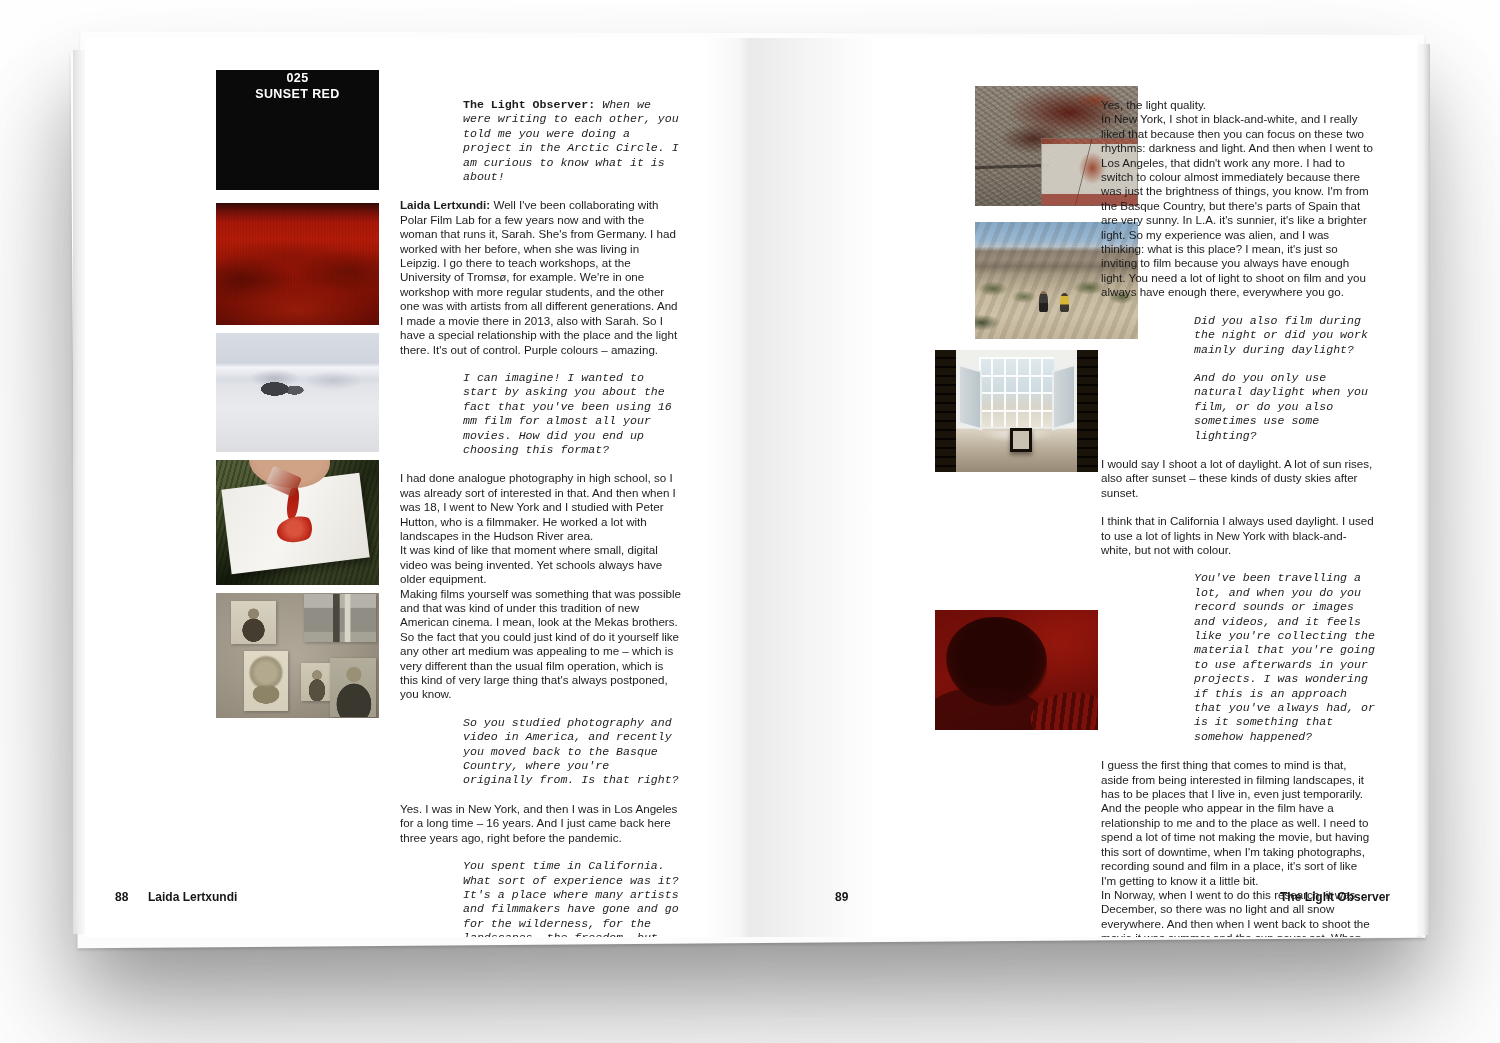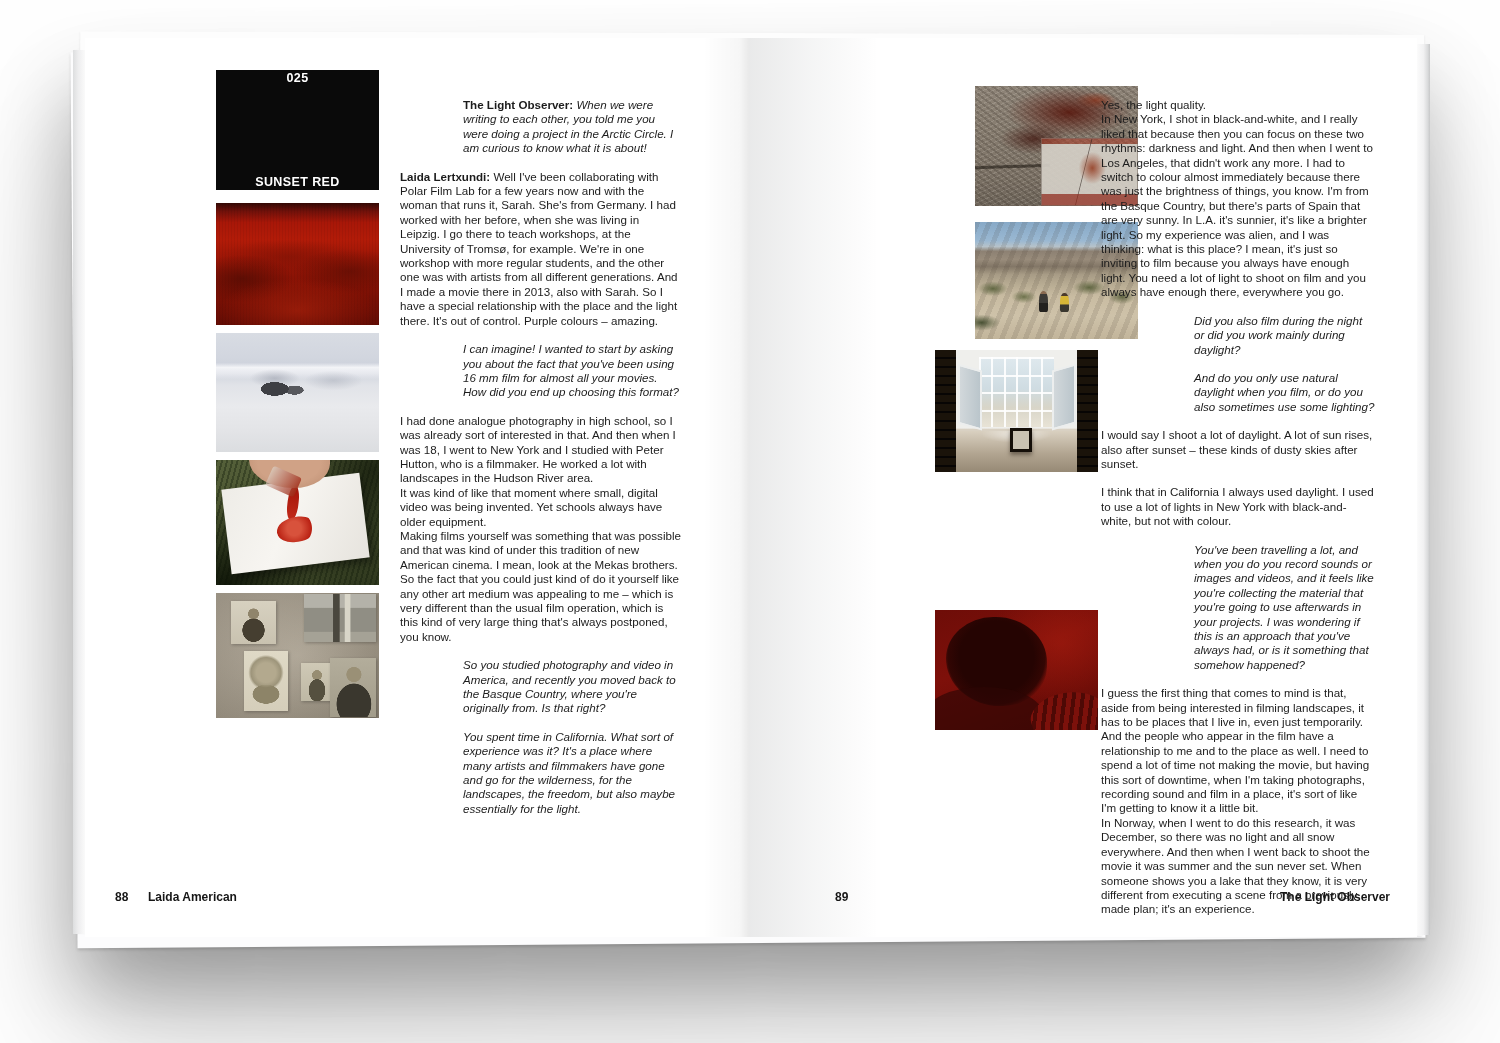--- a/index.html
+++ b/index.html
@@ -30,21 +30,21 @@
   .page-right::before{content:"";position:absolute;left:0;top:0;bottom:0;width:130px;pointer-events:none;
       background:linear-gradient(90deg,rgba(40,44,48,0.10),rgba(40,44,48,0.05) 45%,rgba(40,44,48,0));}
 
   
   .figcol{position:absolute;width:163px;}
   .figcol-left{left:131px;top:32px;}
   .figcol-right{left:186px;top:32px;}
   .fig{position:relative;width:163px;overflow:hidden;}
 
   .card{height:120px;background:#0a0a0a;margin-bottom:13px;display:flex;flex-direction:column;
-        align-items:center;justify-content:space-between;color:#fff;text-align:center;}
+        align-items:center;justify-content:flex-start;color:#fff;text-align:center;}
   .card .cnum{font-weight:bold;font-size:12.5px;line-height:16px;letter-spacing:.4px;}
   .card .ctitle{font-weight:bold;font-size:12.5px;line-height:16px;letter-spacing:.4px;}
 
   .f-redland{height:122px;margin-bottom:8px;background:
     radial-gradient(ellipse 70% 38% at 50% 88%, rgba(190,40,14,.50), transparent 70%),
     radial-gradient(ellipse 45% 28% at 16% 62%, rgba(70,10,3,.65), transparent 70%),
     radial-gradient(ellipse 50% 26% at 82% 56%, rgba(82,12,3,.60), transparent 70%),
     radial-gradient(ellipse 62% 20% at 45% 44%, rgba(122,18,5,.55), transparent 70%),
     repeating-linear-gradient(90deg, rgba(0,0,0,.06) 0 1px, transparent 1px 3px),
     linear-gradient(180deg,#330905 0%,#72110a 7%,#a81708 16%,#b21b08 30%,#9e1606 45%,#8c1305 60%,#7b1004 76%,#630c04 100%);}
@@ -155,21 +155,21 @@
   .rsleeve{position:absolute;right:-5%;bottom:-8%;width:46%;height:40%;transform:rotate(-18deg);
     border-radius:40% 60% 15% 15%;
     background:repeating-linear-gradient(115deg,#4d0905 0 4px,#7c110b 4px 9px);}
 
   
   .textcol{position:absolute;top:60px;font-size:11.6px;line-height:14.4px;color:#1c1c1c;}
   .textcol-left{left:315px;width:281px;}
   .textcol-right{left:352px;width:274px;}
   .blk{margin:0 0 14px 0;}
   .t{white-space:pre-line;}
-  .q{margin-left:63px;font-style:italic;}
+  .q{margin-left:63px;font-style:italic;font-family:Liberation Mono, monospace;}
   .textcol-right .q{margin-left:93px;}
   .lead{font-weight:bold;font-style:normal;}
 
   
   .pfoot{position:absolute;bottom:33px;font-size:12px;font-weight:bold;color:#161616;}
   .pfoot-left{left:30px;}
   .pfoot-left .pnum{display:inline-block;min-width:33px;}
   .pfoot-right{left:86px;right:27px;display:flex;justify-content:space-between;}
 </style>
 </head>
@@ -209,25 +209,26 @@
       </div>
 
       <div class="textcol textcol-left">
         <p class="blk q"><span class="lead">The Light Observer:</span> <span class="t">When we were writing to each other, you told me you were doing a project in the Arctic Circle. I am curious to know what it is about!</span></p>
         <p class="blk a"><span class="lead">Laida Lertxundi:</span> <span class="t">Well I've been collaborating with Polar Film Lab for a few years now and with the woman that runs it, Sarah. She's from Germany. I had worked with her before, when she was living in Leipzig. I go there to teach workshops, at the University of Tromsø, for example. We're in one workshop with more regular students, and the other one was with artists from all different generations. And I made a movie there in 2013, also with Sarah. So I have a special relationship with the place and the light there. It's out of control. Purple colours – amazing.</span></p>
         <p class="blk q"><span class="t">I can imagine! I wanted to start by asking you about the fact that you've been using 16 mm film for almost all your movies. How did you end up choosing this format?</span></p>
         <p class="blk a"><span class="t">I had done analogue photography in high school, so I was already sort of interested in that. And then when I was 18, I went to New York and I studied with Peter Hutton, who is a filmmaker. He worked a lot with landscapes in the Hudson River area.
 It was kind of like that moment where small, digital video was being invented. Yet schools always have older equipment.
 Making films yourself was something that was possible and that was kind of under this tradition of new American cinema. I mean, look at the Mekas brothers. So the fact that you could just kind of do it yourself like any other art medium was appealing to me – which is very different than the usual film operation, which is this kind of very large thing that's always postponed, you know.</span></p>
         <p class="blk q"><span class="t">So you studied photography and video in America, and recently you moved back to the Basque Country, where you're originally from. Is that right?</span></p>
+        <p class="blk a"><span class="t">Yes. I was in New York, and then I was in Los Angeles for a long time – 16 years. And I just came back here three years ago, right before the pandemic.</span></p>
         <p class="blk q"><span class="t">You spent time in California. What sort of experience was it? It's a place where many artists and filmmakers have gone and go for the wilderness, for the landscapes, the freedom, but also maybe essentially for the light.</span></p>
       </div>
 
       <footer class="pfoot pfoot-left">
-        <span class="pnum">88</span><span>Laida American</span>
+        <span class="pnum">88</span><span>Laida Lertxundi</span>
       </footer>
     </section>
 
     <section class="page page-right">
       <div class="figcol figcol-right">
         <figure class="fig f-screen">
           <div class="strip"></div>
           <div class="screen"></div>
         </figure>
         <figure class="fig f-people">

